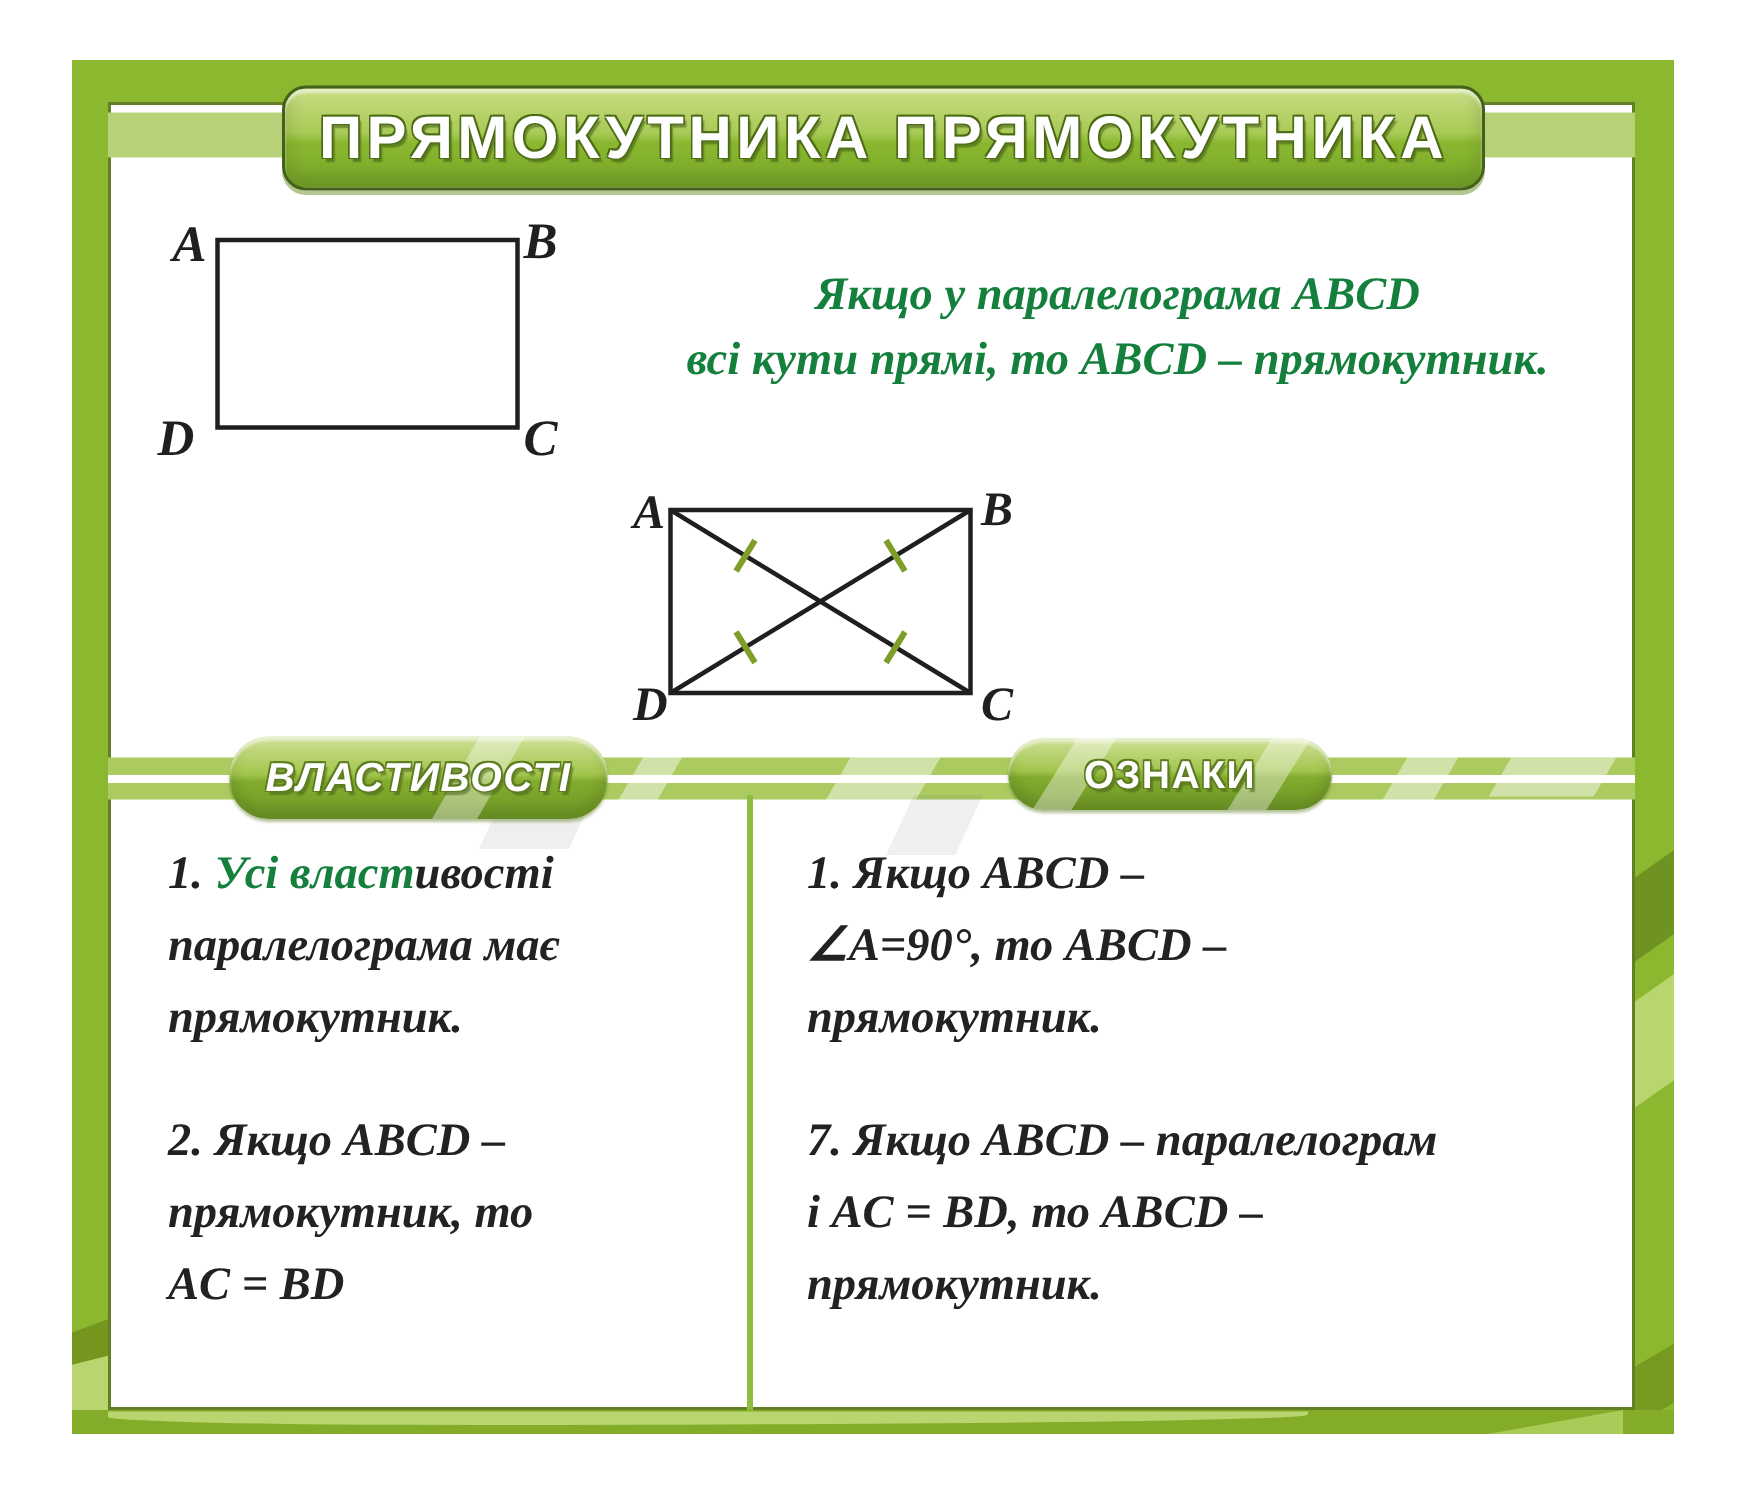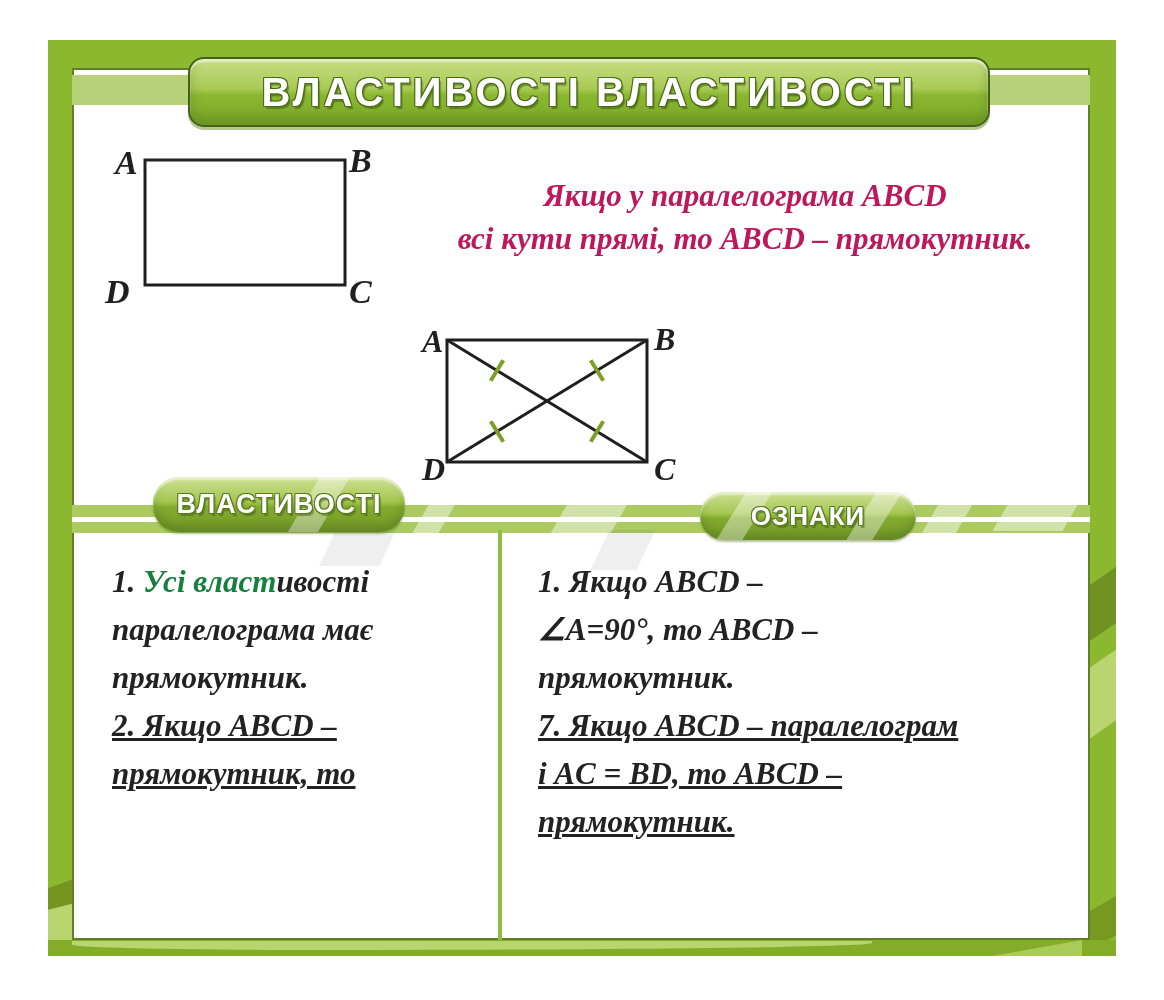--- a/index.html
+++ b/index.html
@@ -29,37 +29,37 @@
           box-shadow:inset 0 3px 2px rgba(255,255,255,.55), inset 0 -9px 12px rgba(70,100,25,.35), 0 3px 0 rgba(130,160,70,.6);
           display:flex;align-items:center;justify-content:center;}
   .banner span{font-family:"Liberation Sans",sans-serif;font-weight:bold;font-size:40px;letter-spacing:3px;
           color:#ffffff;text-shadow:1px 1px 0 #4c6b15,-1px 1px 0 #4c6b15,1px -1px 0 #4c6b15,-1px -1px 0 #4c6b15,2px 3px 1px rgba(60,85,20,.55);}
   .pill{position:absolute;border-radius:26px;
         background:linear-gradient(180deg,#cfe096 0%,#a3c64f 45%,#82ab2e 55%,#749c27 100%);
         box-shadow:inset 0 3px 2px rgba(255,255,255,.55), inset 0 -7px 9px rgba(70,100,25,.35), 0 2px 2px rgba(90,120,30,.45);
         display:flex;align-items:center;justify-content:center;overflow:hidden;}
   .pill span{font-family:"Liberation Sans",sans-serif;font-weight:bold;letter-spacing:1px;color:#ffffff;position:relative;z-index:2;
         text-shadow:1px 1px 0 #5c7c1e,-1px 1px 0 #5c7c1e,1px -1px 0 #5c7c1e,-1px -1px 0 #5c7c1e,2px 3px 1px rgba(70,95,25,.55);}
-  .pill-left{left:153px;top:477px;width:252px;height:55px;}
+  .pill-left{left:153px;top:491px;width:252px;height:55px;font-style:italic;}
   .pill-left span{font-size:27px;}
-  .pill-right{left:700px;top:492px;width:216px;height:48px;}
+  .pill-right{left:672px;top:492px;width:216px;height:48px;}
   .pill-right span{font-size:26px;}
   .pill .wm{position:absolute;background:rgba(255,255,255,.38);z-index:1;}
   
   .wm-shape{position:absolute;background:rgba(255,255,255,.45);transform:skewX(-30deg);}
   .wm-gray{position:absolute;background:rgba(90,95,90,.10);transform:skewX(-25deg);}
   
   .divider{position:absolute;left:498px;top:530px;width:4px;height:410px;background:#8fbe3e;}
   
   .intro{position:absolute;left:415px;top:174px;width:660px;text-align:center;
-         font-weight:bold;font-style:italic;font-size:31px;line-height:43px;color:#be185d;}
+         font-weight:bold;font-style:italic;font-size:31px;line-height:43px;color:#15803d;}
   .col{position:absolute;font-weight:bold;font-style:italic;font-size:31px;line-height:48px;color:#222222;}
   .col-left{left:112px;top:558px;width:395px;}
   .col-right{left:538px;top:558px;width:545px;}
-  .col .item + .item{text-decoration:underline;}
+  .col .item + .item{margin-top:34px;}
   .gray{color:#15803d;}
   
   .diag{position:absolute;}
   .diag text{font-family:"Liberation Serif",serif;font-weight:bold;font-style:italic;fill:#1f1f1f;}
 </style>
 </head>
 <body>
 
 <div class="poster">
 
@@ -74,21 +74,21 @@
     <div class="stripe" style="top:862px;height:34px;background:#76991f;transform:rotate(-30deg);"></div>
   </div>
   <div class="frame-inner"></div>
   <div class="bottom-bar">
     <div class="swoosh"></div>
     <div class="corner-tri"></div>
   </div>
 
   <div class="band-top"></div>
   <div class="banner">
-    <span>ВЛАСТИВОСТІ ВЛАСТИВОСТІ</span>
+    <span>ПРЯМОКУТНИКА ПРЯМОКУТНИКА</span>
   </div>
 
   <svg class="diag" style="left:95px;top:138px;" width="300" height="170" viewBox="0 0 300 170">
     <path d="M50 22 H250 V147 H50 Z" fill="none" stroke="#1f1f1f" stroke-width="3"></path>
     <text x="20" y="36" font-size="34">A</text>
     <text x="254" y="34" font-size="34">B</text>
     <text x="10" y="165" font-size="34">D</text>
     <text x="254" y="165" font-size="34">C</text>
   </svg>
 
@@ -135,20 +135,21 @@
 
   <div class="col col-left">
     <div class="item">
       <div><span>1. </span><span class="gray">Усі власт</span><span>ивості</span></div>
       <div>паралелограма має</div>
       <div>прямокутник.</div>
     </div>
     <div class="item">
       <div>2. Якщо ABCD –</div>
       <div>прямокутник, то</div>
+      <div>AC = BD</div>
     </div>
   </div>
 
   <div class="col col-right">
     <div class="item">
       <div>1. Якщо ABCD –</div>
       <div>∠A=90°, то ABCD –</div>
       <div>прямокутник.</div>
     </div>
     <div class="item">

